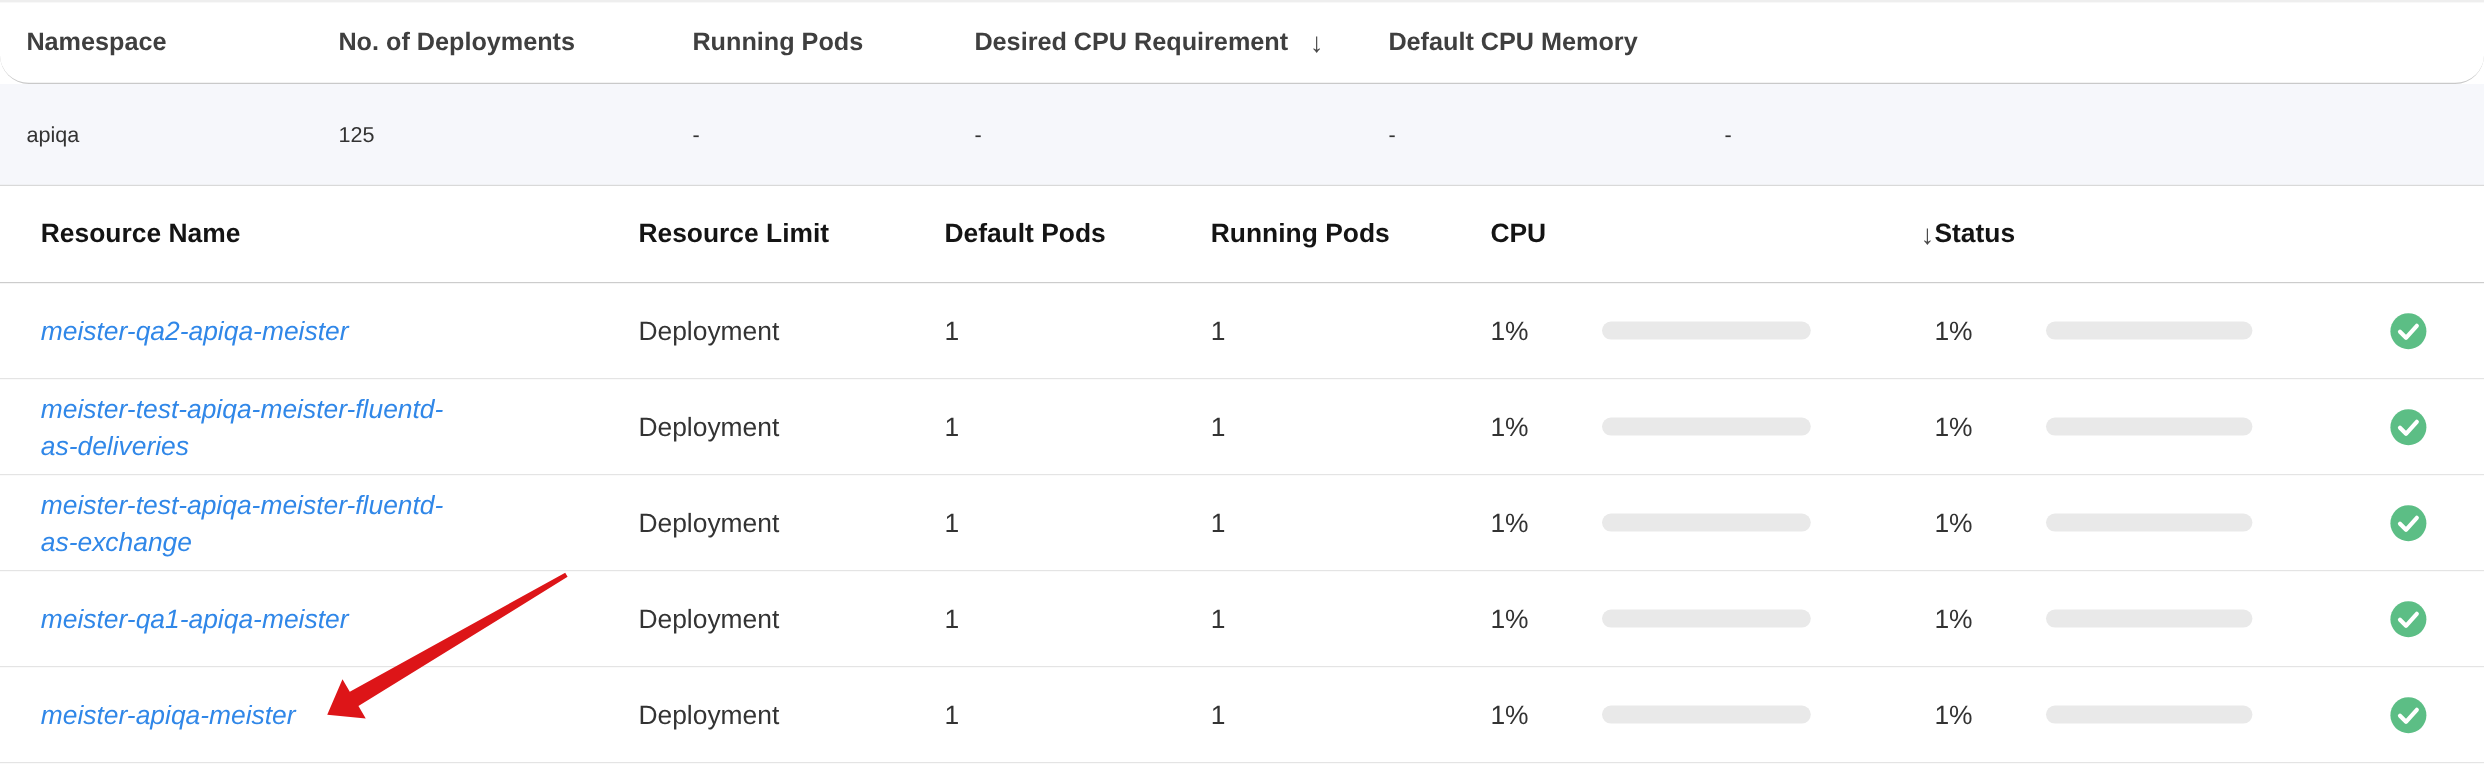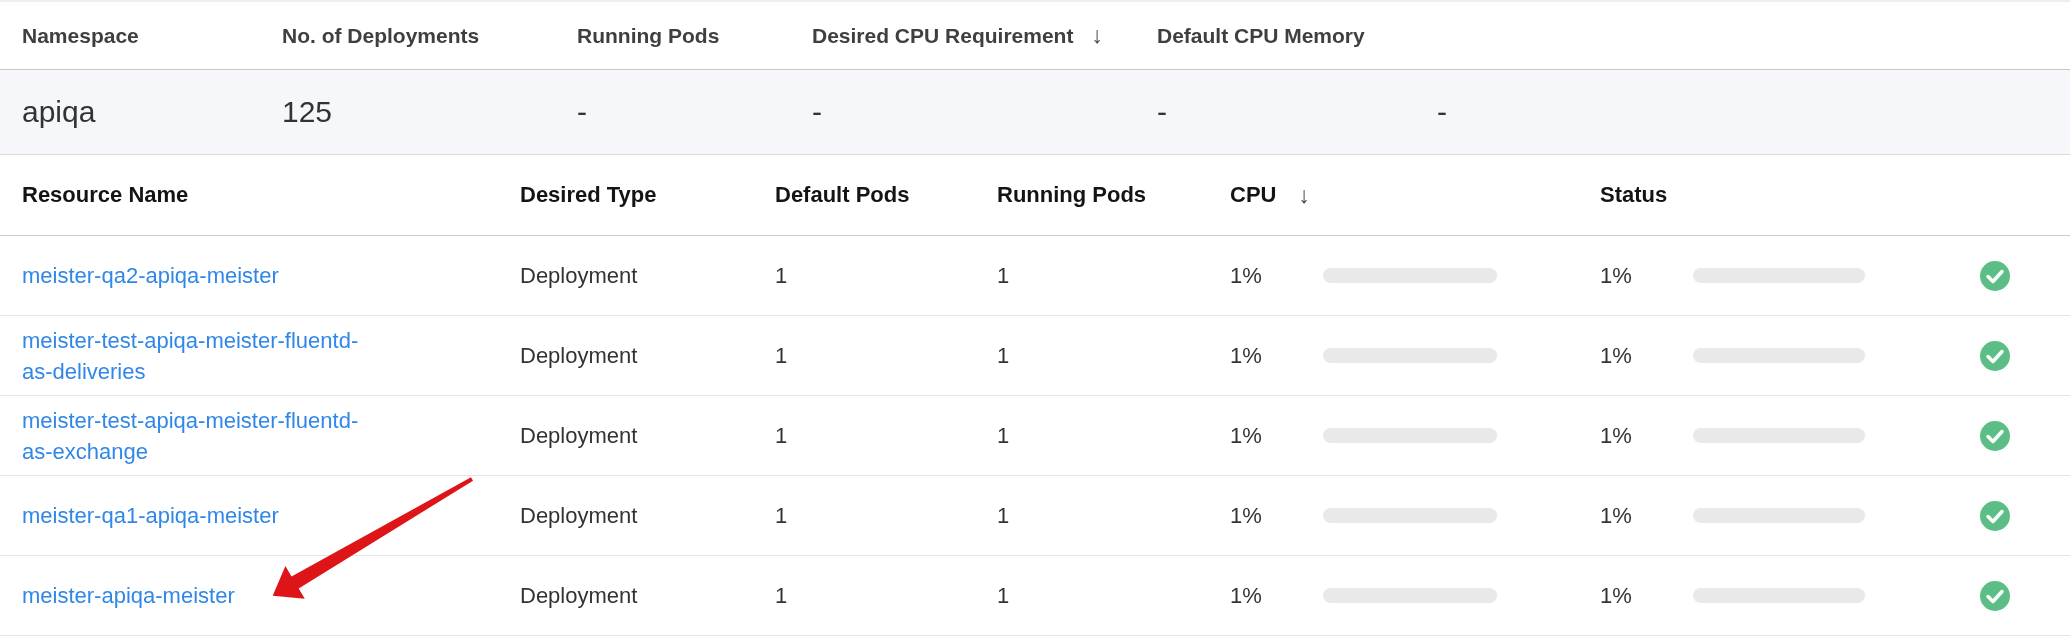--- a/index.html
+++ b/index.html
@@ -5,36 +5,36 @@
   * { margin:0; padding:0; box-sizing:border-box; }
   html,body { width:2070px; height:642px; background:#ffffff;
     font-family:"Liberation Sans", sans-serif; color:#3a3a3a; overflow:hidden; position:relative; }
 
   .top-hairline { height:2px; background:#eeeeee; width:100%; }
 
   
   .ns-grid { display:grid; grid-template-columns:260px 295px 235px 345px 280px 386px 247px;
     padding-left:22px; align-items:center; }
   .ns-header { height:68px; border-bottom:1px solid #c9c9c9;
-    font-size:21px; font-weight:600; color:#3f3f3f; }
+    font-size:21px; font-weight:600; color:#3f3f3f;border-radius:24px; }
   .ns-row { height:85px; background:var(--highlight-row-bg); border-bottom:1px solid #d9d9d9;
-    font-size:30px; color:#333333; }
+    font-size:18px; color:#333333; }
 
   .hdr-with-sort { display:flex; align-items:center; gap:18px; }
   .sort-arrow { font-size:23px; color:#4a4a4a; font-weight:400; }
 
   
   .res-grid { display:grid; grid-template-columns:498px 255px 222px 233px 370px 376px 94px;
-    padding-left:22px; align-items:center; }
+    padding-left:34px; align-items:center; }
   .res-header { height:81px; border-bottom:1px solid #cccccc;
     font-size:22px; font-weight:700; color:#141414; }
   .res-row { height:80px; border-bottom:1px solid #e4e4e4; font-size:22px; color:#333333; }
 
   .res-name a { display:block; max-width:350px; color:var(--link); line-height:31px;
-    text-decoration:none; cursor:pointer; }
+    text-decoration:none; cursor:pointer;font-style:italic; }
 
   .meter-cell { display:flex; align-items:center; }
   .meter-cell .pct { min-width:93px; }
   .bar { width:174px; height:15px; border-radius:8px; background:var(--bar-track); overflow:hidden; }
   .bar.mem { width:172px; }
   .bar .fill { height:100%; border-radius:8px; min-width:9px; }
   .fill.cpu { background:var(--cpu-fill); }
   .fill.mem { background:var(--memory-fill); }
 
   .status-cell { display:flex; align-items:center; }
@@ -65,24 +65,24 @@
   <div>apiqa</div>
   <div>125</div>
   <div>-</div>
   <div>-</div>
   <div>-</div>
   <div>-</div>
 </div>
 
 <div class="res-grid res-header">
   <div>Resource Name</div>
-  <div>Desired Type</div>
+  <div>Resource Limit</div>
   <div>Default Pods</div>
   <div>Running Pods</div>
-  <div class="hdr-with-sort" style="gap:22px;">
+  <div class="hdr-with-sort" style="gap:22px;justify-content:space-between;">
     <span>CPU</span>
     <span class="sort-arrow">↓</span>
   </div>
   <div>Status</div>
 </div>
 
 <div class="res-grid res-row">
   <div class="res-name">
       <a>meister-qa2-apiqa-meister</a>
     </div>

